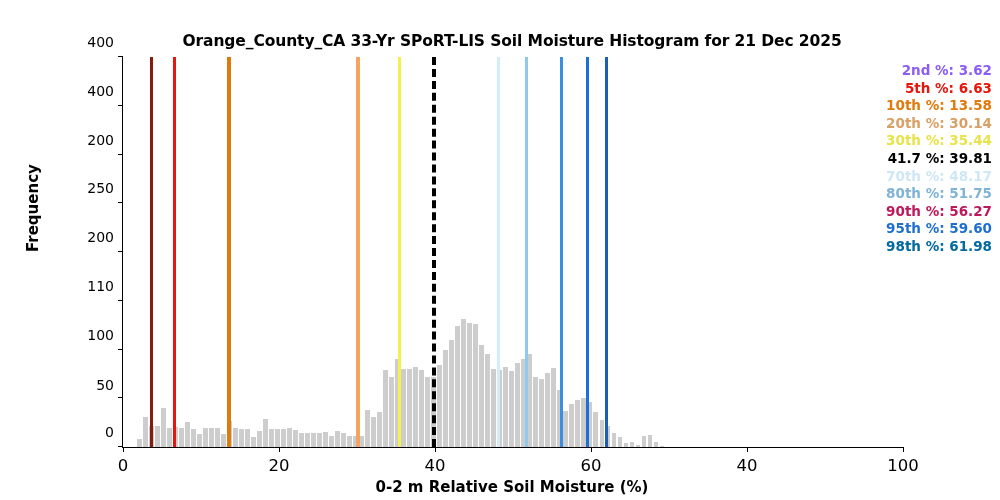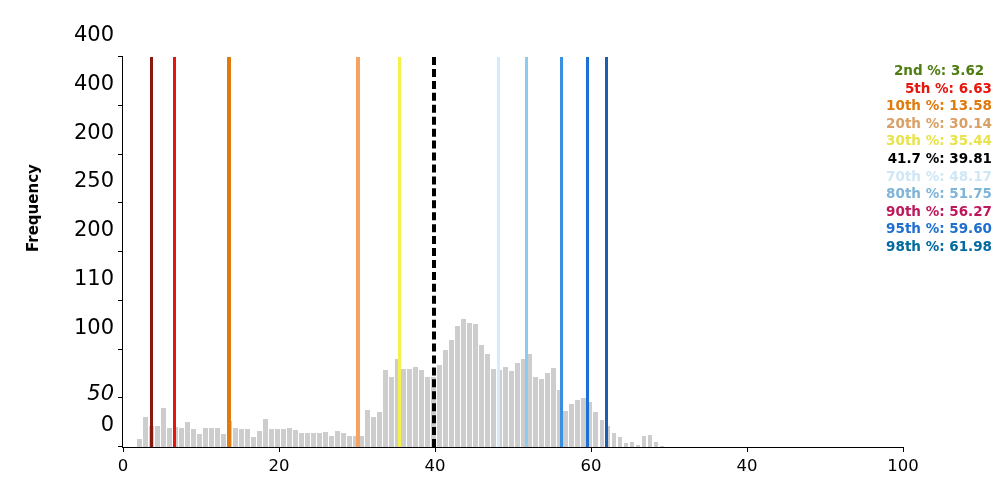--- a/index.html
+++ b/index.html
@@ -73,21 +73,21 @@
     right: 100%;
     width: 5px;
     height: 0;
     border-top: 1.6px solid #000;
   }
   .ytick-label {
     position: absolute;
     right: 100%;
     margin-right: 9px;
     transform: translateY(-50%);
-    font-size: 21px;
+    font-size: 14px;
     color: #000;
     white-space: nowrap;
   }
   .xtick {
     position: absolute;
     top: 100%;
     height: 5px;
     width: 0;
     border-left: 1.6px solid #000;
   }
@@ -135,22 +135,24 @@
     font-weight: bold;
     white-space: nowrap;
     display: block;
   }
 </style>
 </head>
 <body>
 
 <div id="figure">
 
+  <div id="chart-title">Orange_County_CA 33-Yr SPoRT-LIS Soil Moisture Histogram for 21 Dec 2025</div>
 
   <div id="ylabel">Frequency</div>
+  <div id="xlabel">0-2 m Relative Soil Moisture (%)</div>
 
   <div id="plot-area">
     <div id="plot-inner">
         <div class="bar" style="left: 14.04px; width: 4.906px; height: 7.8px; background: rgb(205, 205, 205);"></div>
         <div class="bar" style="left: 20.046px; width: 4.906px; height: 30.225px; background: rgb(205, 205, 205);"></div>
         <div class="bar" style="left: 26.052px; width: 4.906px; height: 21.45px; background: rgb(205, 205, 205);"></div>
         <div class="bar" style="left: 32.058px; width: 4.906px; height: 21.45px; background: rgb(205, 205, 205);"></div>
         <div class="bar" style="left: 38.064px; width: 4.906px; height: 39px; background: rgb(205, 205, 205);"></div>
         <div class="bar" style="left: 44.07px; width: 4.906px; height: 19.5px; background: rgb(205, 205, 205);"></div>
         <div class="bar" style="left: 50.076px; width: 4.906px; height: 20.475px; background: rgb(205, 205, 205);"></div>
@@ -244,21 +246,21 @@
         <div class="pline" style="left: 374.126px; background: rgb(210, 236, 251);"></div>
         <div class="pline" style="left: 402.05px; background: rgb(142, 201, 240);"></div>
         <div class="pline" style="left: 437.306px; background: rgb(58, 143, 224);"></div>
         <div class="pline" style="left: 463.28px; background: rgb(29, 111, 216);"></div>
         <div class="pline" style="left: 481.844px; background: rgb(27, 95, 176);"></div>
       </div>
     <div id="axes-decor">
         <div class="ytick" style="bottom: 0px;"></div>
         <div class="ytick-label" style="bottom: -1px;">0</div>
         <div class="ytick" style="bottom: 48.75px;"></div>
-        <div class="ytick-label" style="bottom: 30px; font-style: italic;">50</div>
+        <div class="ytick-label" style="bottom: 46px;">50</div>
         <div class="ytick" style="bottom: 97.5px;"></div>
         <div class="ytick-label" style="bottom: 96.5px;">100</div>
         <div class="ytick" style="bottom: 146.25px;"></div>
         <div class="ytick-label" style="bottom: 145.25px;">110</div>
         <div class="ytick" style="bottom: 195px;"></div>
         <div class="ytick-label" style="bottom: 194px;">200</div>
         <div class="ytick" style="bottom: 243.75px;"></div>
         <div class="ytick-label" style="bottom: 242.75px;">250</div>
         <div class="ytick" style="bottom: 292.5px;"></div>
         <div class="ytick-label" style="bottom: 291.5px;">200</div>
@@ -275,21 +277,21 @@
         <div class="xtick" style="left: 468px;"></div>
         <div class="xtick-label" style="left: 468px;">60</div>
         <div class="xtick" style="left: 624px;"></div>
         <div class="xtick-label" style="left: 624px;">40</div>
         <div class="xtick" style="left: 780px;"></div>
         <div class="xtick-label" style="left: 780px;">100</div>
       </div>
   </div>
 
   <div id="legend">
-      <span class="legend-entry" style="color: #4d7c0f; text-align: center;">2nd %: 3.62</span>
+      <span class="legend-entry" style="color: #8b5cf6;">2nd %: 3.62</span>
       <span class="legend-entry" style="color: rgb(232, 21, 12);">5th %: 6.63</span>
       <span class="legend-entry" style="color: rgb(224, 122, 12);">10th %: 13.58</span>
       <span class="legend-entry" style="color: rgb(217, 160, 102);">20th %: 30.14</span>
       <span class="legend-entry" style="color: rgb(232, 227, 74);">30th %: 35.44</span>
       <span class="legend-entry" style="color: rgb(0, 0, 0);">41.7 %: 39.81</span>
       <span class="legend-entry" style="color: rgb(207, 231, 245);">70th %: 48.17</span>
       <span class="legend-entry" style="color: rgb(127, 180, 216);">80th %: 51.75</span>
       <span class="legend-entry" style="color: #be185d;">90th %: 56.27</span>
       <span class="legend-entry" style="color: rgb(31, 111, 208);">95th %: 59.60</span>
       <span class="legend-entry" style="color: #0369a1;">98th %: 61.98</span>

